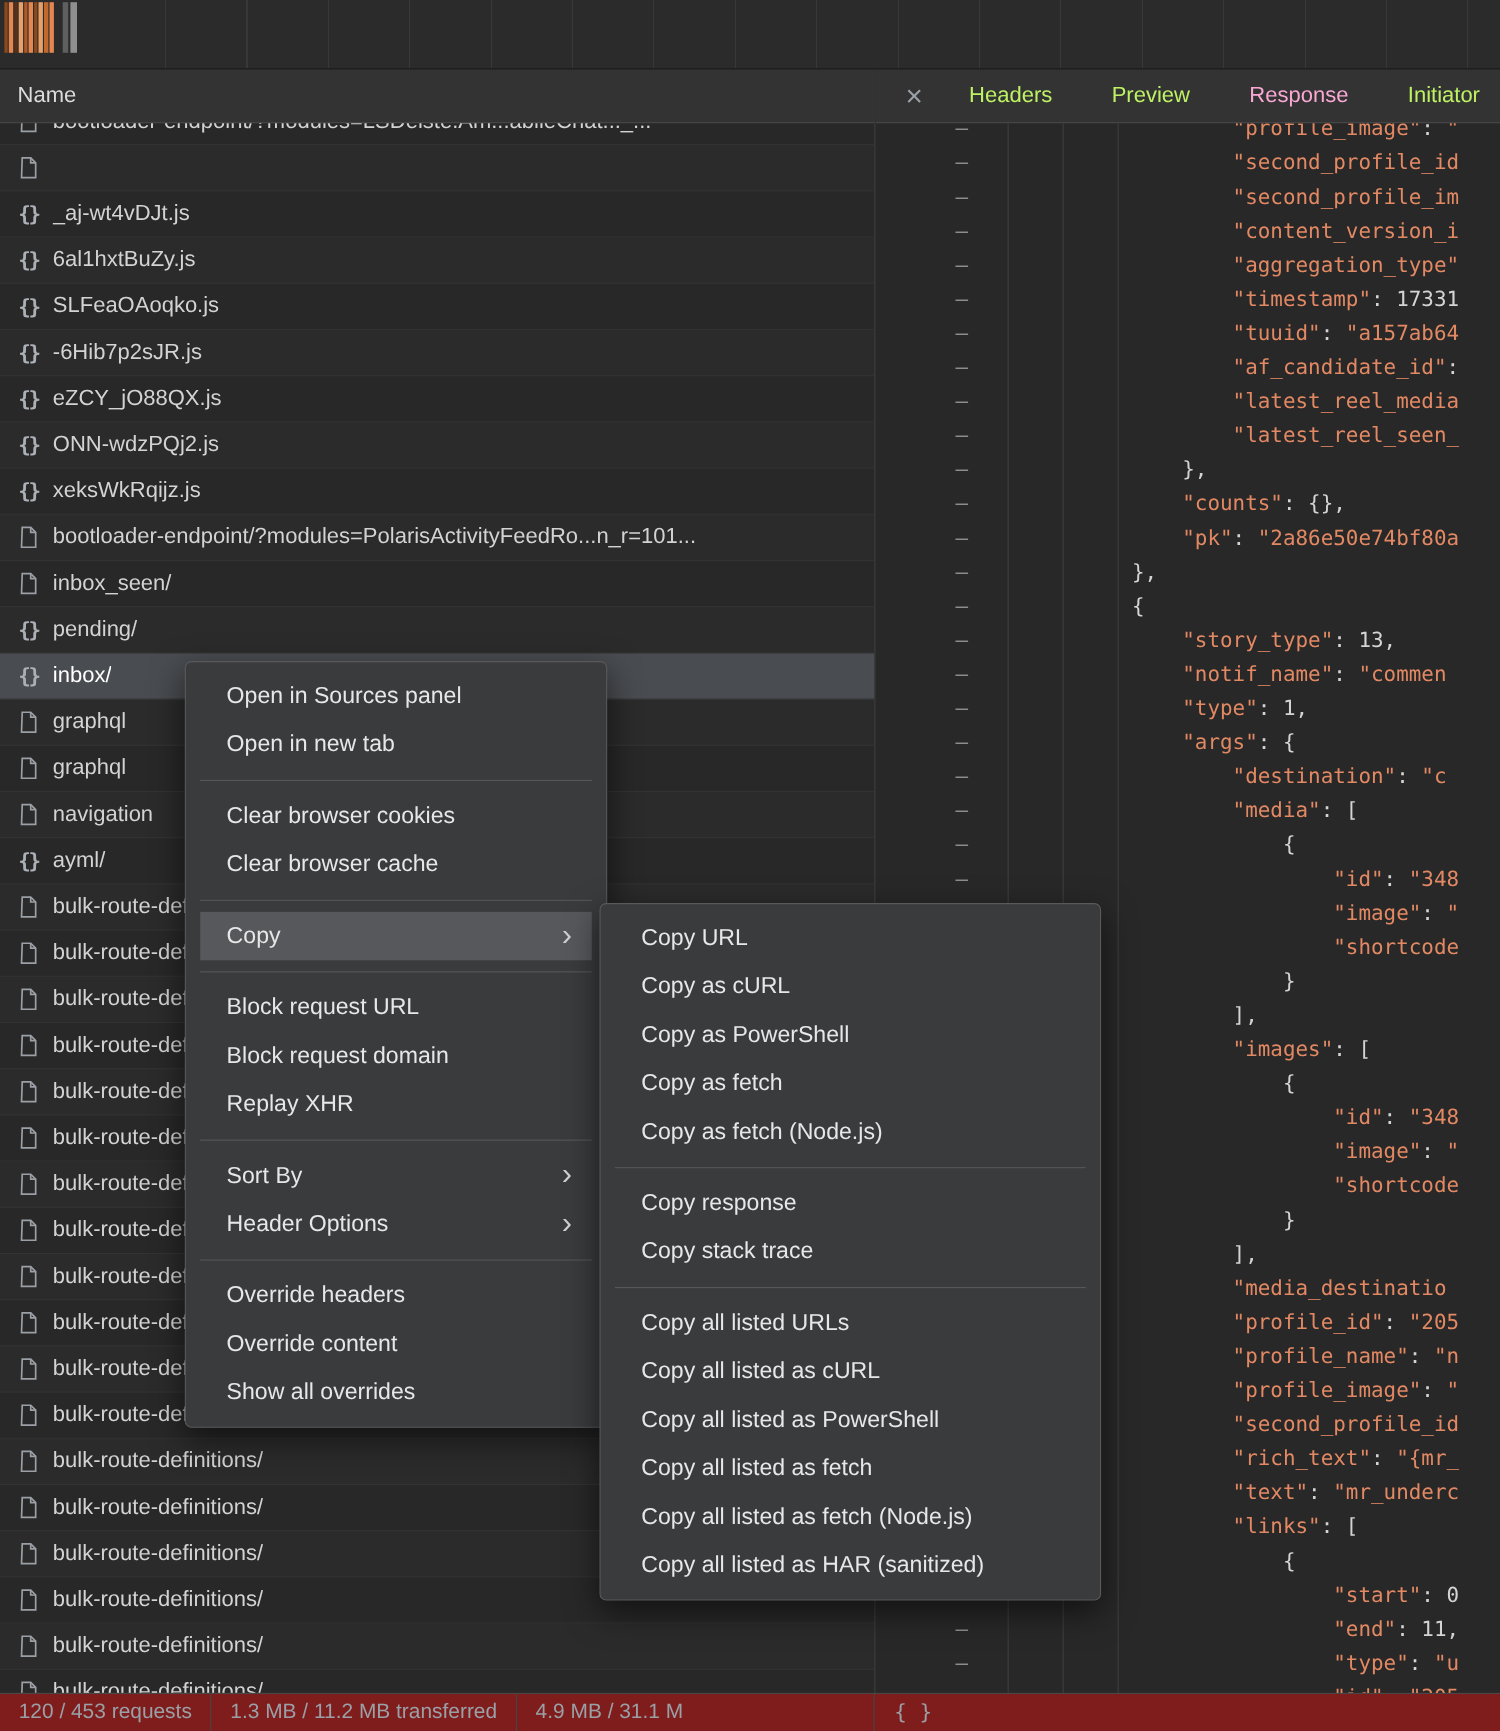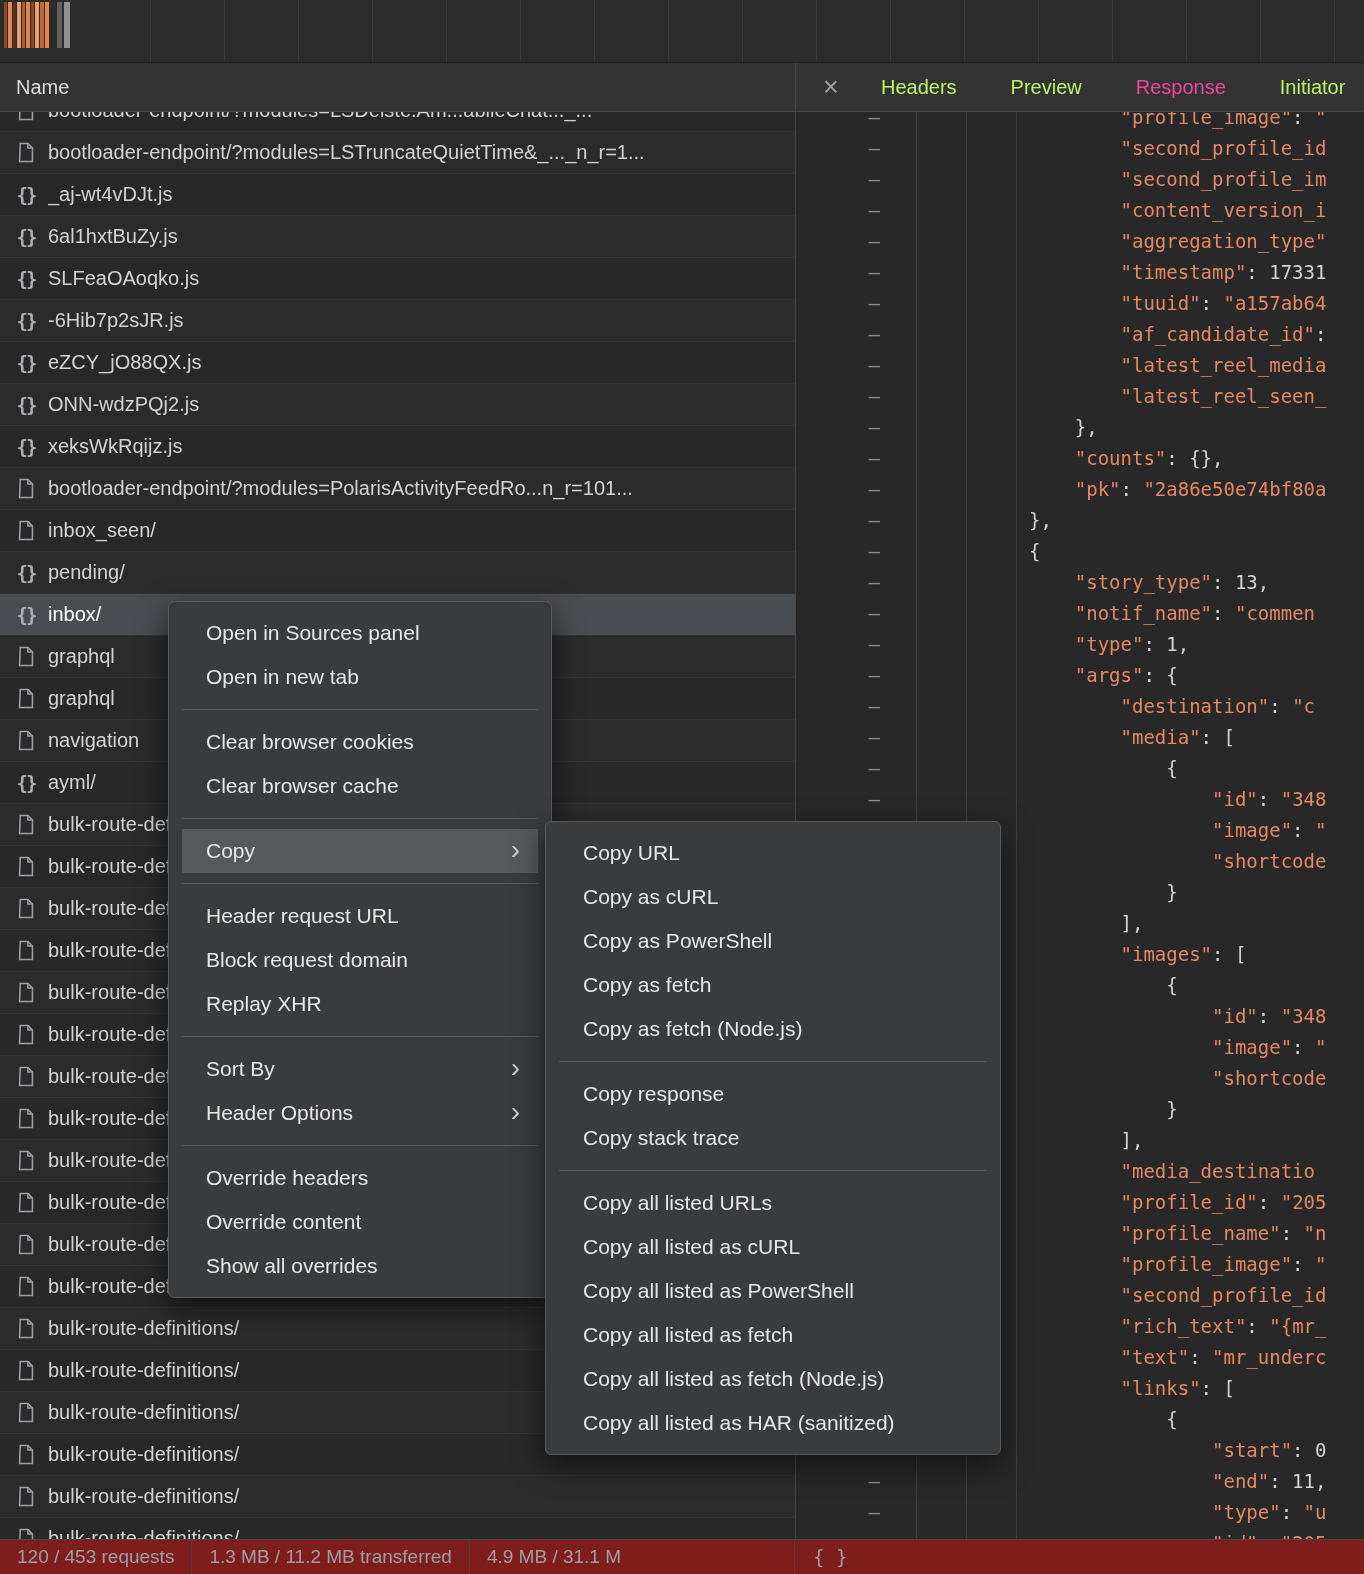--- a/index.html
+++ b/index.html
@@ -32,21 +32,21 @@
   .req-row.selected{background:#494c50;color:#ffffff;}
   .req-icon{width:26px;flex:none;margin:0 9px 0 13px;display:flex;align-items:center;justify-content:center;}
   .req-icon.script{color:#aab0b6;font-family:"DejaVu Sans Mono",monospace;font-size:19px;font-weight:bold;letter-spacing:-2px;}
   .req-label{overflow:hidden;text-overflow:clip;}
 
   
   .right-panel{flex:1;display:flex;flex-direction:column;min-width:0;background:#282828;min-height:0;}
   .tabbar{height:48px;flex:none;background:#333333;border-bottom:1px solid #474747;display:flex;align-items:center;white-space:nowrap;overflow:hidden;}
   .close-btn{width:46px;flex:none;margin-left:12px;text-align:center;color:#9aa0a6;font-size:27px;line-height:48px;cursor:default;}
   .tab{padding:0 27px;height:100%;display:flex;align-items:center;font-size:20px;color:#bef264;flex:none;}
-  .tab.selected{color:#ec4899;}
+  .tab.selected{color:#f9a8d4;}
 
   .resp-body{flex:1;position:relative;overflow:hidden;font-family:"DejaVu Sans Mono",monospace;font-size:19px;line-height:31px;}
   .indent-guide{position:absolute;top:0;bottom:0;width:1px;background:#3e3e3e;}
   .gutter{position:absolute;left:0;top:-10px;width:84px;text-align:right;color:#8d8d8d;}
   .gutter div{height:31px;}
   .code{position:absolute;left:233px;top:-10px;color:#d4d4d4;white-space:pre;}
   .code div{height:31px;}
   .tok-str{color:#e28964;}
 
   
@@ -103,21 +103,20 @@
             </span>
             <span class="req-label">bootloader-endpoint/?modules=LSDelste.Am...ablieChat..._...</span>
           </div>
           <div class="req-row">
             <span class="req-icon doc">
               <svg width="18" height="21" viewBox="0 0 14 16" fill="none" stroke="#9aa0a6" stroke-width="1.2">
                 <path d="M2.5 1h6l3.5 3.5V15h-10z"></path>
                 <path d="M8.5 1v3.5H12"></path>
               </svg>
             </span>
-            <span class="req-label">bootloader-endpoint/?modules=LSTruncateQuietTime&amp;_..._n_r=1...</span>
           </div>
           <div class="req-row">
             <span class="req-icon script">{}</span>
             <span class="req-label">_aj-wt4vDJt.js</span>
           </div>
           <div class="req-row">
             <span class="req-icon script">{}</span>
             <span class="req-label">6al1hxtBuZy.js</span>
           </div>
           <div class="req-row">
@@ -458,21 +457,21 @@
     <div class="menu-item">
       <span>Clear browser cache</span>
     </div>
     <div class="menu-sep"></div>
     <div class="menu-item highlighted">
       <span>Copy</span>
       <span class="chevron">›</span>
     </div>
     <div class="menu-sep"></div>
     <div class="menu-item">
-      <span>Header request URL</span>
+      <span>Block request URL</span>
     </div>
     <div class="menu-item">
       <span>Block request domain</span>
     </div>
     <div class="menu-item">
       <span>Replay XHR</span>
     </div>
     <div class="menu-sep"></div>
     <div class="menu-item">
       <span>Sort By</span>

